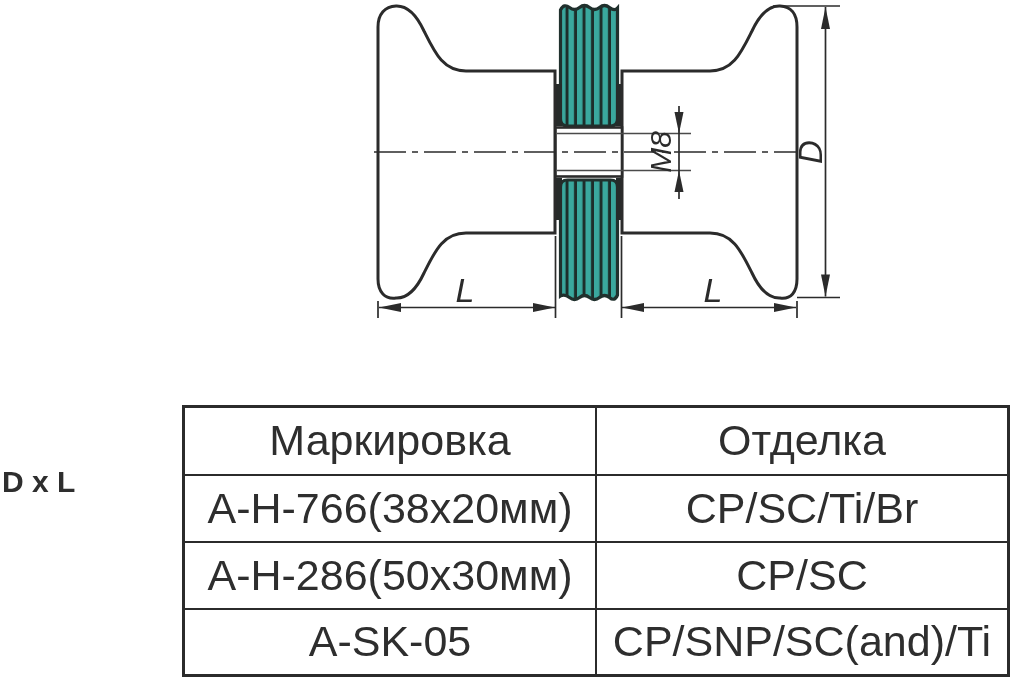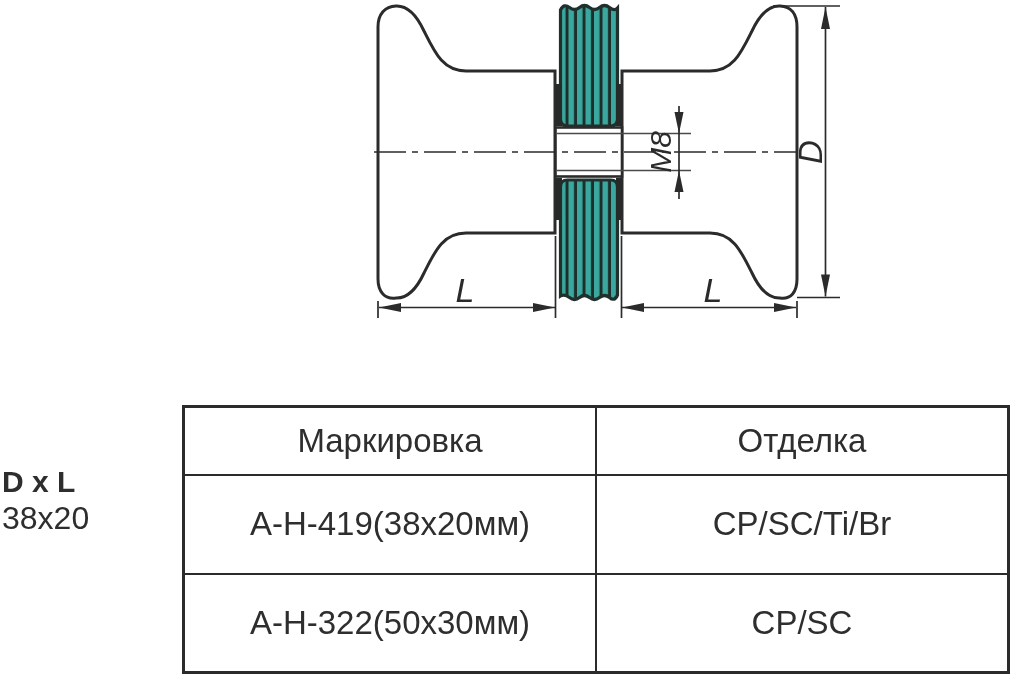--- a/index.html
+++ b/index.html
@@ -14,21 +14,21 @@
     fill:#2b2b2b;
   }
   .specs{
     position:absolute;left:2px;top:451px;
     font-size:32px;line-height:37px;letter-spacing:0px;white-space:nowrap;margin-top:12px;
   }
   .specs-title{font-weight:bold;font-size:30px;}
   table.spec-table{
     position:absolute;left:182px;top:405px;width:828px;height:269px;
     border-collapse:collapse;table-layout:fixed;
-    font-size:33px;color:#2e2e2e;
+    font-size:43px;color:#2e2e2e;
   }
   table.spec-table th, table.spec-table td{
     border:2px solid #2b2b2b;
     text-align:center;vertical-align:middle;
     font-weight:normal;padding:0;
   }
   table.spec-table{border:3px solid #2b2b2b;}
   table.spec-table tr{height:67px;}
   table.spec-table tr.head{height:68px;}
 </style>
@@ -119,35 +119,38 @@
     <line x1="621.5" y1="236" x2="621.5" y2="318" stroke="#2B2B2B" stroke-width="1.7"></line>
     <line x1="797" y1="301" x2="797" y2="318" stroke="#2B2B2B" stroke-width="1.7"></line>
     <line x1="622" y1="307.5" x2="796" y2="307.5" stroke="#2B2B2B" stroke-width="1.7"></line>
     <polygon points="622,307.5 644,303 644,312" fill="#2B2B2B"></polygon>
     <polygon points="796,307.5 774,303 774,312" fill="#2B2B2B"></polygon>
     <text x="713" y="302" text-anchor="middle" font-size="34">L</text>
   </svg>
 
   <div class="specs">
     <div class="specs-title">D x L</div>
-    <div class="specs-line">38x20</div>
   </div>
 
   <table class="spec-table">
     <thead>
       <tr class="head">
         <th>Маркировка</th>
         <th>Отделка</th>
       </tr>
     </thead>
     <tbody>
       <tr>
-        <td>А-Н-419(38х20мм)</td>
+        <td>А-Н-766(38х20мм)</td>
         <td>CP/SC/Ti/Br</td>
       </tr>
       <tr>
-        <td>А-Н-322(50х30мм)</td>
+        <td>А-Н-286(50х30мм)</td>
         <td>CP/SC</td>
+      </tr>
+      <tr>
+        <td>A-SK-05</td>
+        <td>CP/SNP/SC(and)/Ti</td>
       </tr>
     </tbody>
   </table>
 
 </div>
 
 </body></html>

